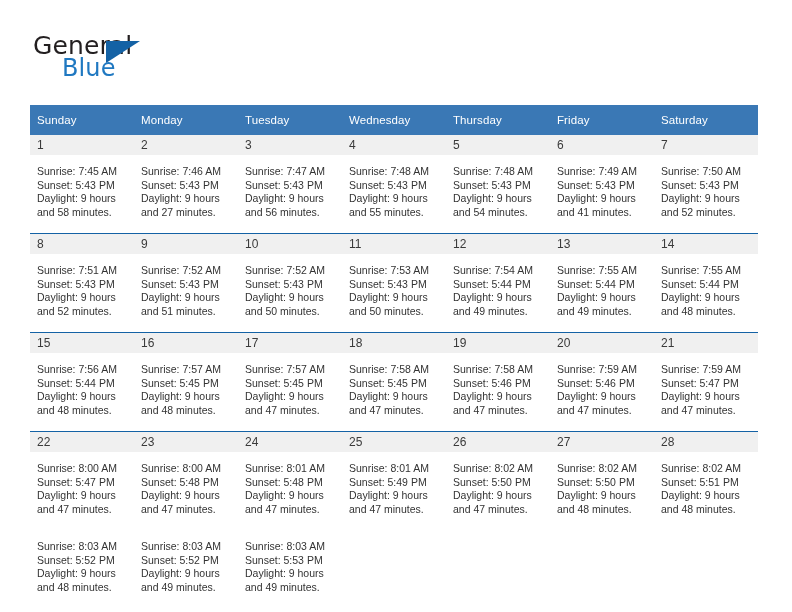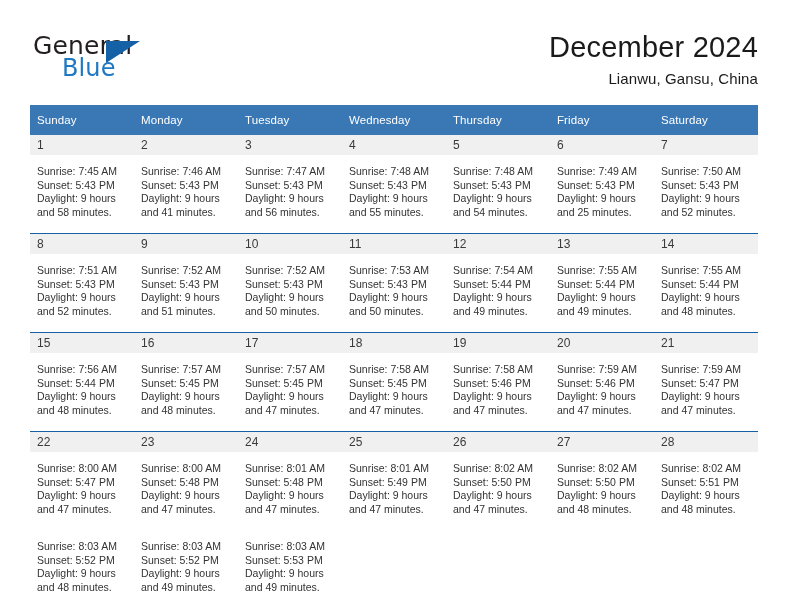--- a/index.html
+++ b/index.html
@@ -144,24 +144,20 @@
 <div class="page">
 
   <div class="top">
 
     <div class="brand">
       <span class="brand-general">General</span>
       <span class="brand-triangle"></span>
       <span class="brand-blue">Blue</span>
     </div>
 
-    <div class="title-wrap">
-      <div class="cal-title">December 2024</div>
-      <div class="cal-sub">Lianwu, Gansu, China</div>
-    </div>
 
   </div>
 
   <table class="cal">
     <colgroup>
       <col>
         <col>
         <col>
         <col>
         <col>
@@ -194,45 +190,45 @@
         <td>
           <span class="ln">Sunrise: 7:45 AM</span>
           <span class="ln">Sunset: 5:43 PM</span>
           <span class="ln">Daylight: 9 hours</span>
           <span class="ln">and 58 minutes.</span>
         </td>
         <td>
           <span class="ln">Sunrise: 7:46 AM</span>
           <span class="ln">Sunset: 5:43 PM</span>
           <span class="ln">Daylight: 9 hours</span>
+          <span class="ln">and 27 minutes.</span>
+        </td>
+        <td>
+          <span class="ln">Sunrise: 7:47 AM</span>
+          <span class="ln">Sunset: 5:43 PM</span>
+          <span class="ln">Daylight: 9 hours</span>
+          <span class="ln">and 56 minutes.</span>
+        </td>
+        <td>
+          <span class="ln">Sunrise: 7:48 AM</span>
+          <span class="ln">Sunset: 5:43 PM</span>
+          <span class="ln">Daylight: 9 hours</span>
+          <span class="ln">and 55 minutes.</span>
+        </td>
+        <td>
+          <span class="ln">Sunrise: 7:48 AM</span>
+          <span class="ln">Sunset: 5:43 PM</span>
+          <span class="ln">Daylight: 9 hours</span>
+          <span class="ln">and 54 minutes.</span>
+        </td>
+        <td>
+          <span class="ln">Sunrise: 7:49 AM</span>
+          <span class="ln">Sunset: 5:43 PM</span>
+          <span class="ln">Daylight: 9 hours</span>
           <span class="ln">and 41 minutes.</span>
-        </td>
-        <td>
-          <span class="ln">Sunrise: 7:47 AM</span>
-          <span class="ln">Sunset: 5:43 PM</span>
-          <span class="ln">Daylight: 9 hours</span>
-          <span class="ln">and 56 minutes.</span>
-        </td>
-        <td>
-          <span class="ln">Sunrise: 7:48 AM</span>
-          <span class="ln">Sunset: 5:43 PM</span>
-          <span class="ln">Daylight: 9 hours</span>
-          <span class="ln">and 55 minutes.</span>
-        </td>
-        <td>
-          <span class="ln">Sunrise: 7:48 AM</span>
-          <span class="ln">Sunset: 5:43 PM</span>
-          <span class="ln">Daylight: 9 hours</span>
-          <span class="ln">and 54 minutes.</span>
-        </td>
-        <td>
-          <span class="ln">Sunrise: 7:49 AM</span>
-          <span class="ln">Sunset: 5:43 PM</span>
-          <span class="ln">Daylight: 9 hours</span>
-          <span class="ln">and 25 minutes.</span>
         </td>
         <td>
           <span class="ln">Sunrise: 7:50 AM</span>
           <span class="ln">Sunset: 5:43 PM</span>
           <span class="ln">Daylight: 9 hours</span>
           <span class="ln">and 52 minutes.</span>
         </td>
       </tr>
 
       <tr class="daynum-row sep">

